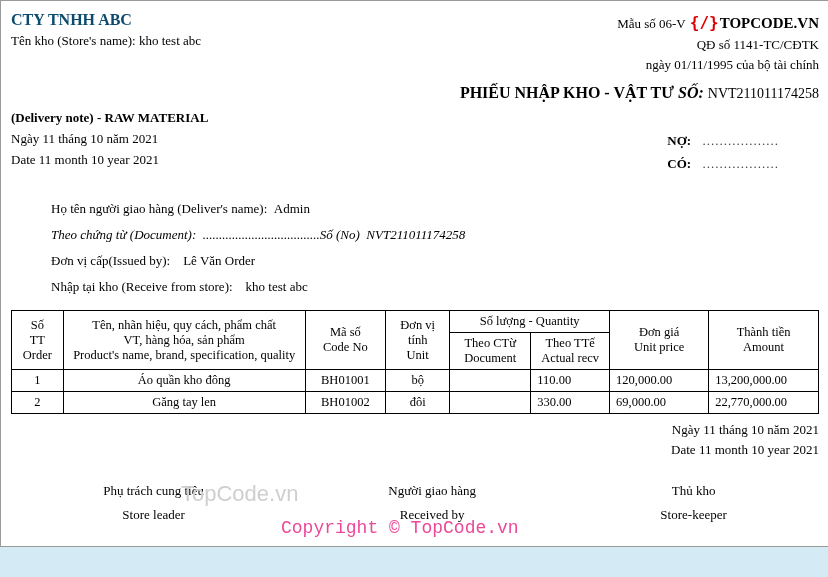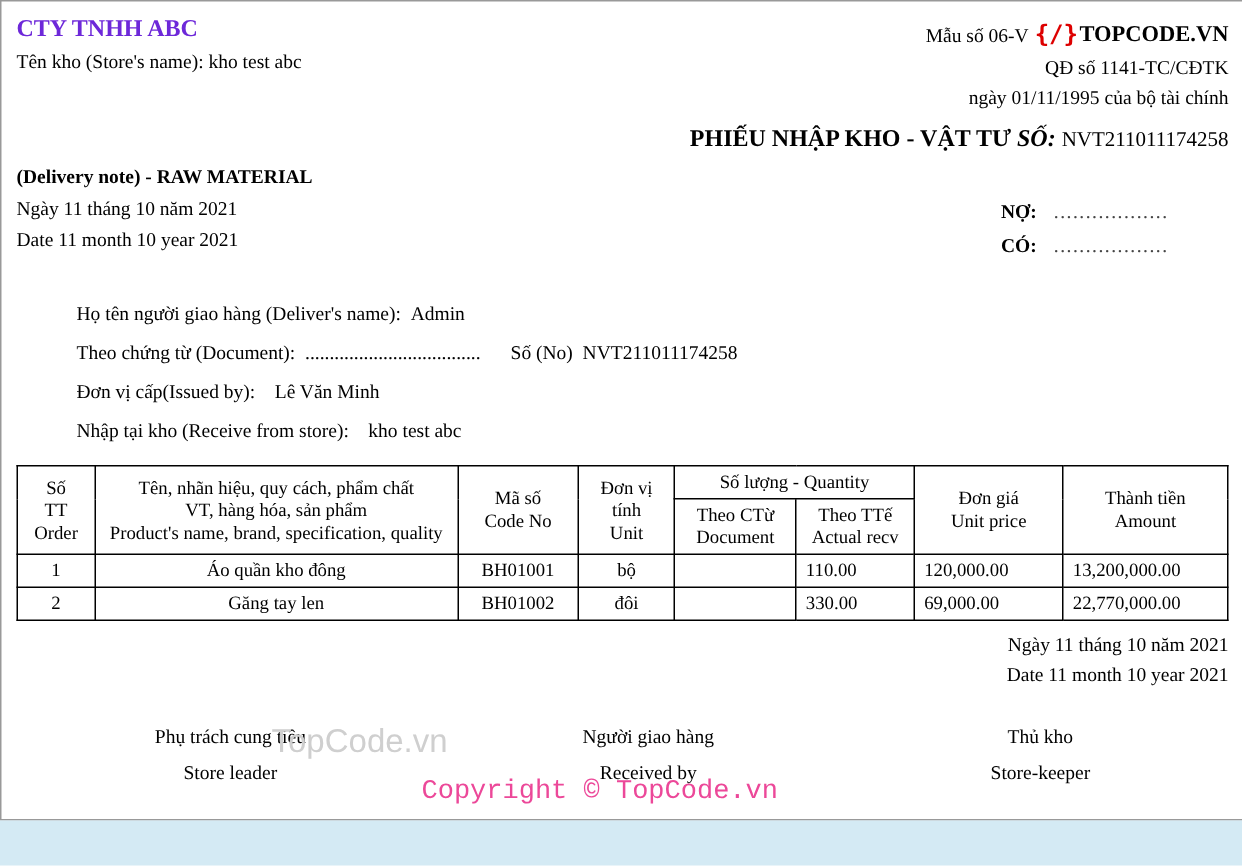--- a/index.html
+++ b/index.html
@@ -19,21 +19,21 @@
     position: relative;
   }
   .topbar {
     display: flex;
     justify-content: space-between;
     align-items: flex-start;
   }
   .company {
     font-weight: bold;
     font-size: 16px;
-    color: #6d28d9;
+    color: #0c4a6e;
   }
   .right-top {
     text-align: right;
     line-height: 1.5;
   }
   .logo {
     display: inline-flex;
     align-items: center;
     font-weight: bold;
     font-size: 15px;
@@ -81,21 +81,21 @@
   .dots {
     letter-spacing: 1px;
     color: #444;
   }
   .info {
     margin: 26px 0 10px 40px;
     line-height: 2;
   }
   .info-row {
     display: flex;
-    gap: 20px;
+    font-style: italic;
   }
   table.grid {
     border-collapse: collapse;
     width: 100%;
     margin-top: 6px;
     border-radius: 23px;
   }
   table.grid th, table.grid td {
     border: 1px solid #000;
     padding: 3px 6px;
@@ -192,21 +192,21 @@
         <span>Theo chứng từ (Document):</span>
         &nbsp;<span>....................................</span>
       </span>
       <span>
         <span>Số (No)</span>
         &nbsp;<span>NVT211011174258</span>
       </span>
     </div>
     <div>
       <span>Đơn vị cấp(Issued by):</span>
-      &nbsp;&nbsp;&nbsp;<span>Lê Văn Minh</span>
+      &nbsp;&nbsp;&nbsp;<span>Lê Văn Order</span>
     </div>
     <div>
       <span>Nhập tại kho (Receive from store):</span>
       &nbsp;&nbsp;&nbsp;<span>kho test abc</span>
     </div>
   </div>
 
   <table class="grid">
     <thead>
       <tr>

